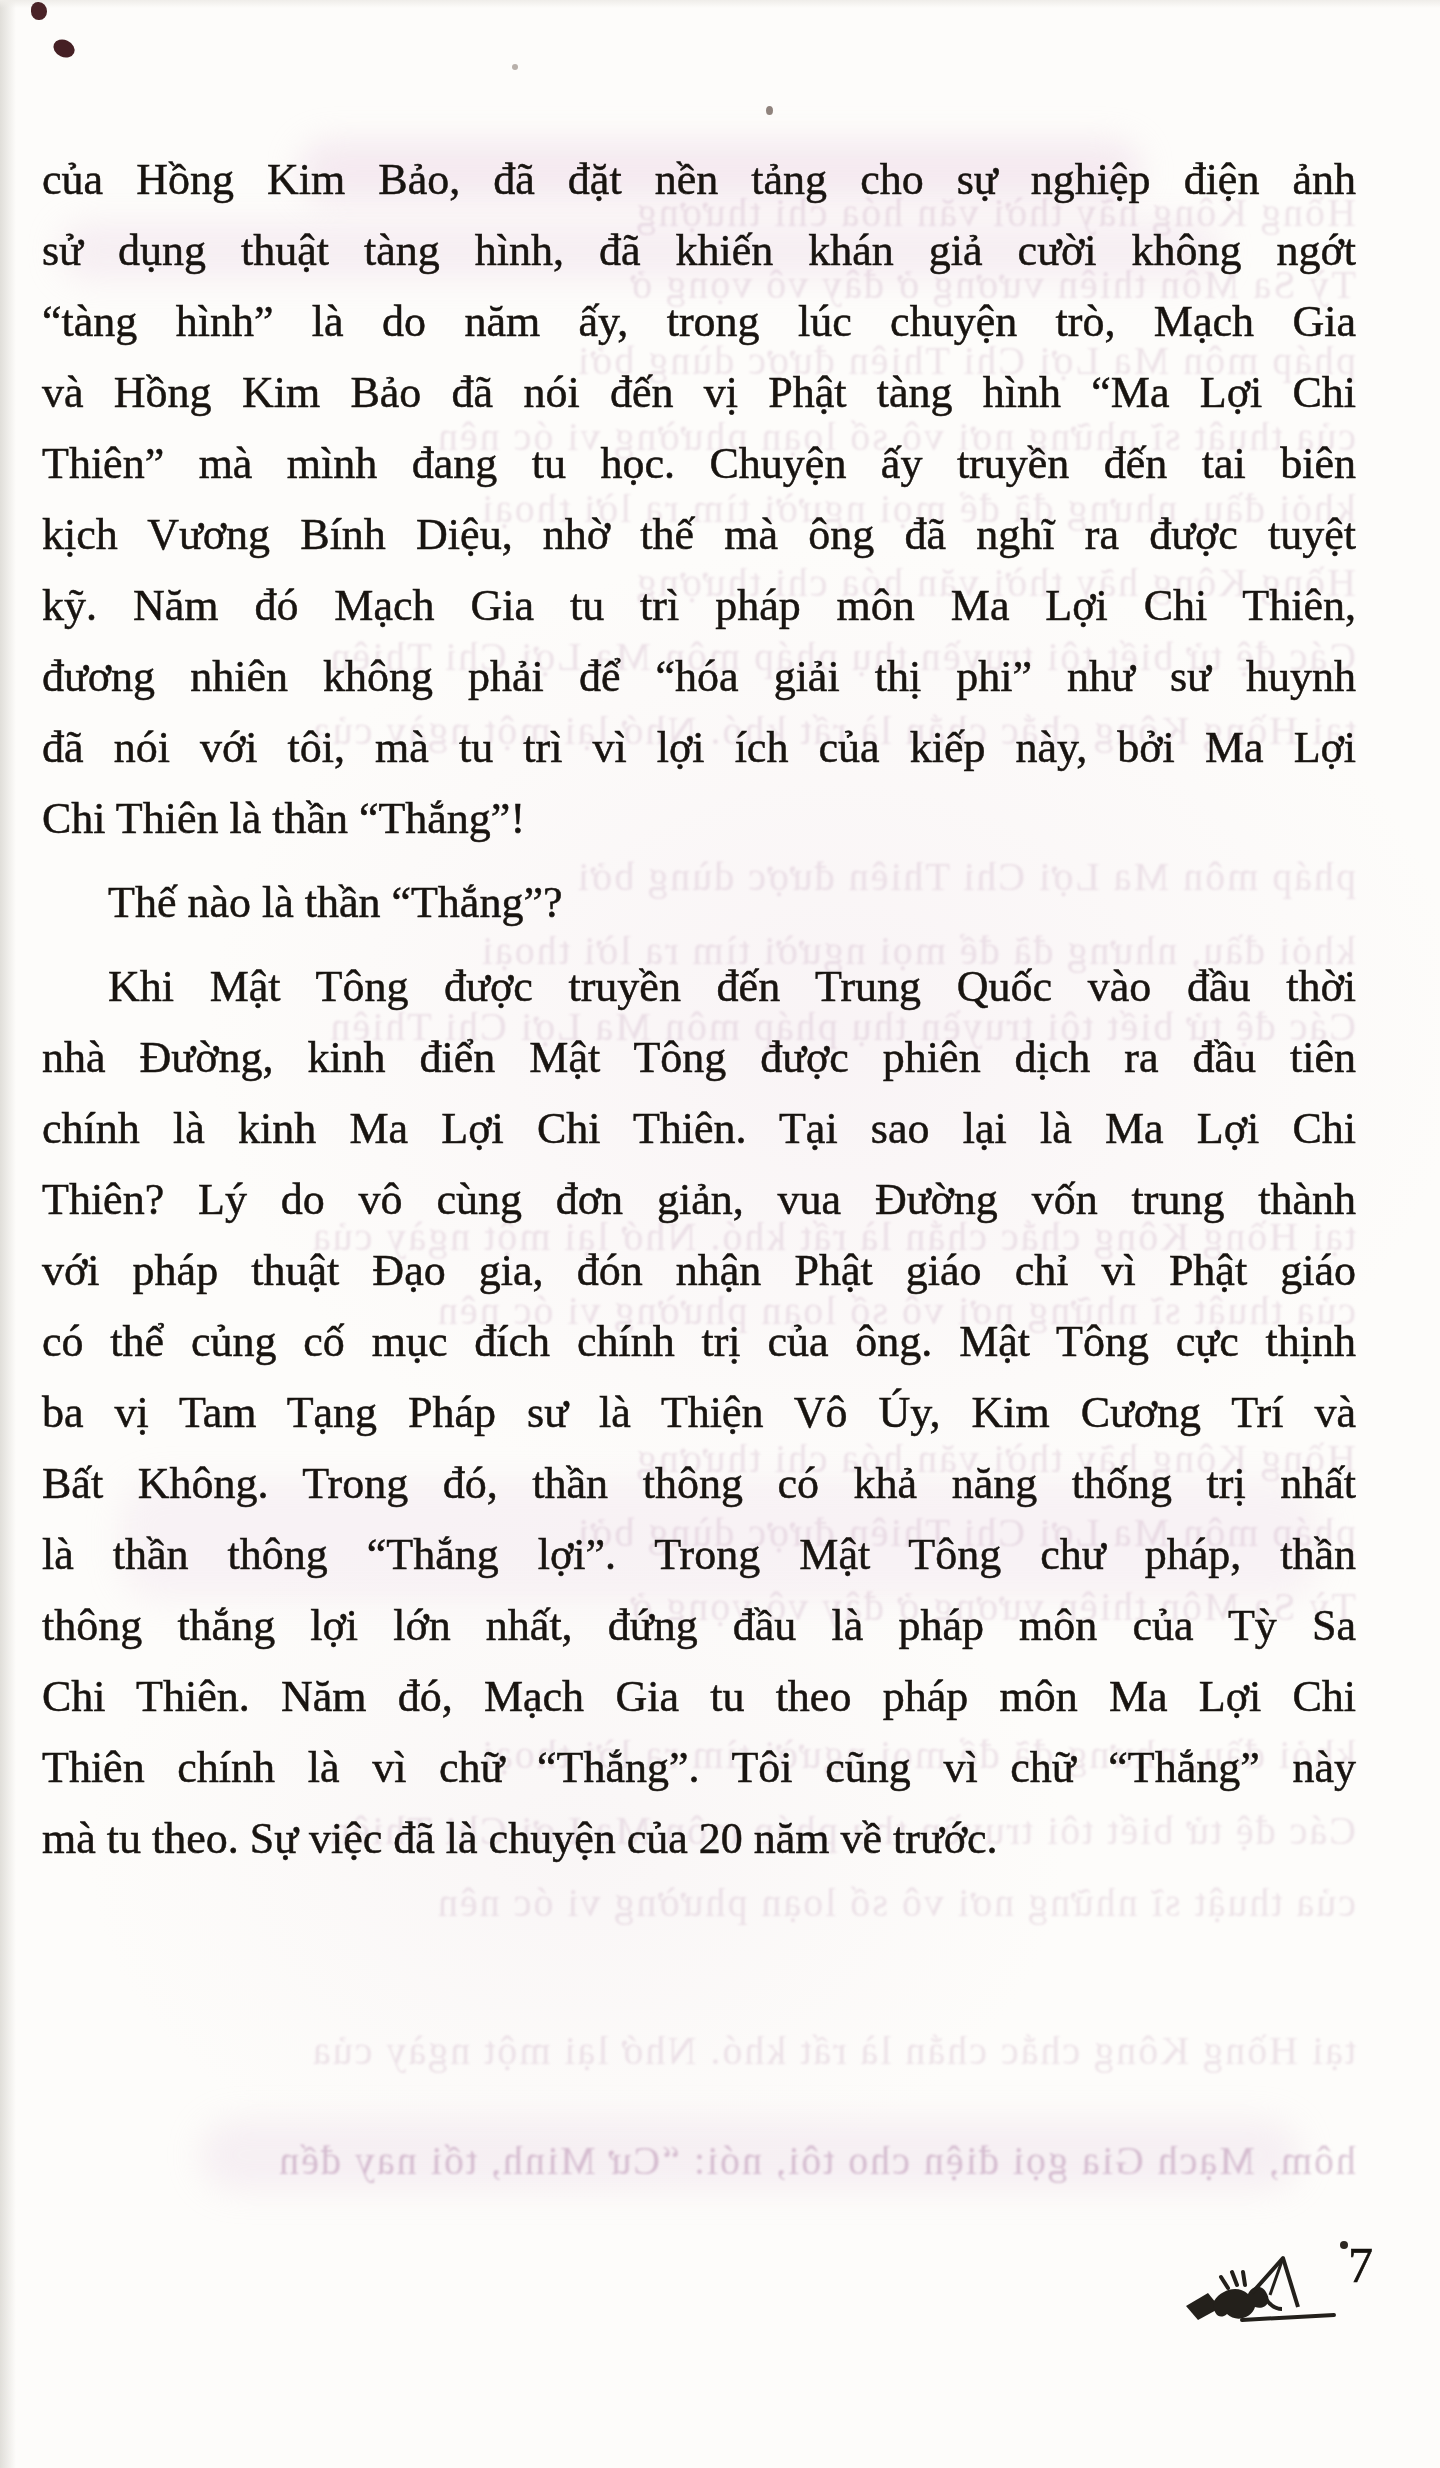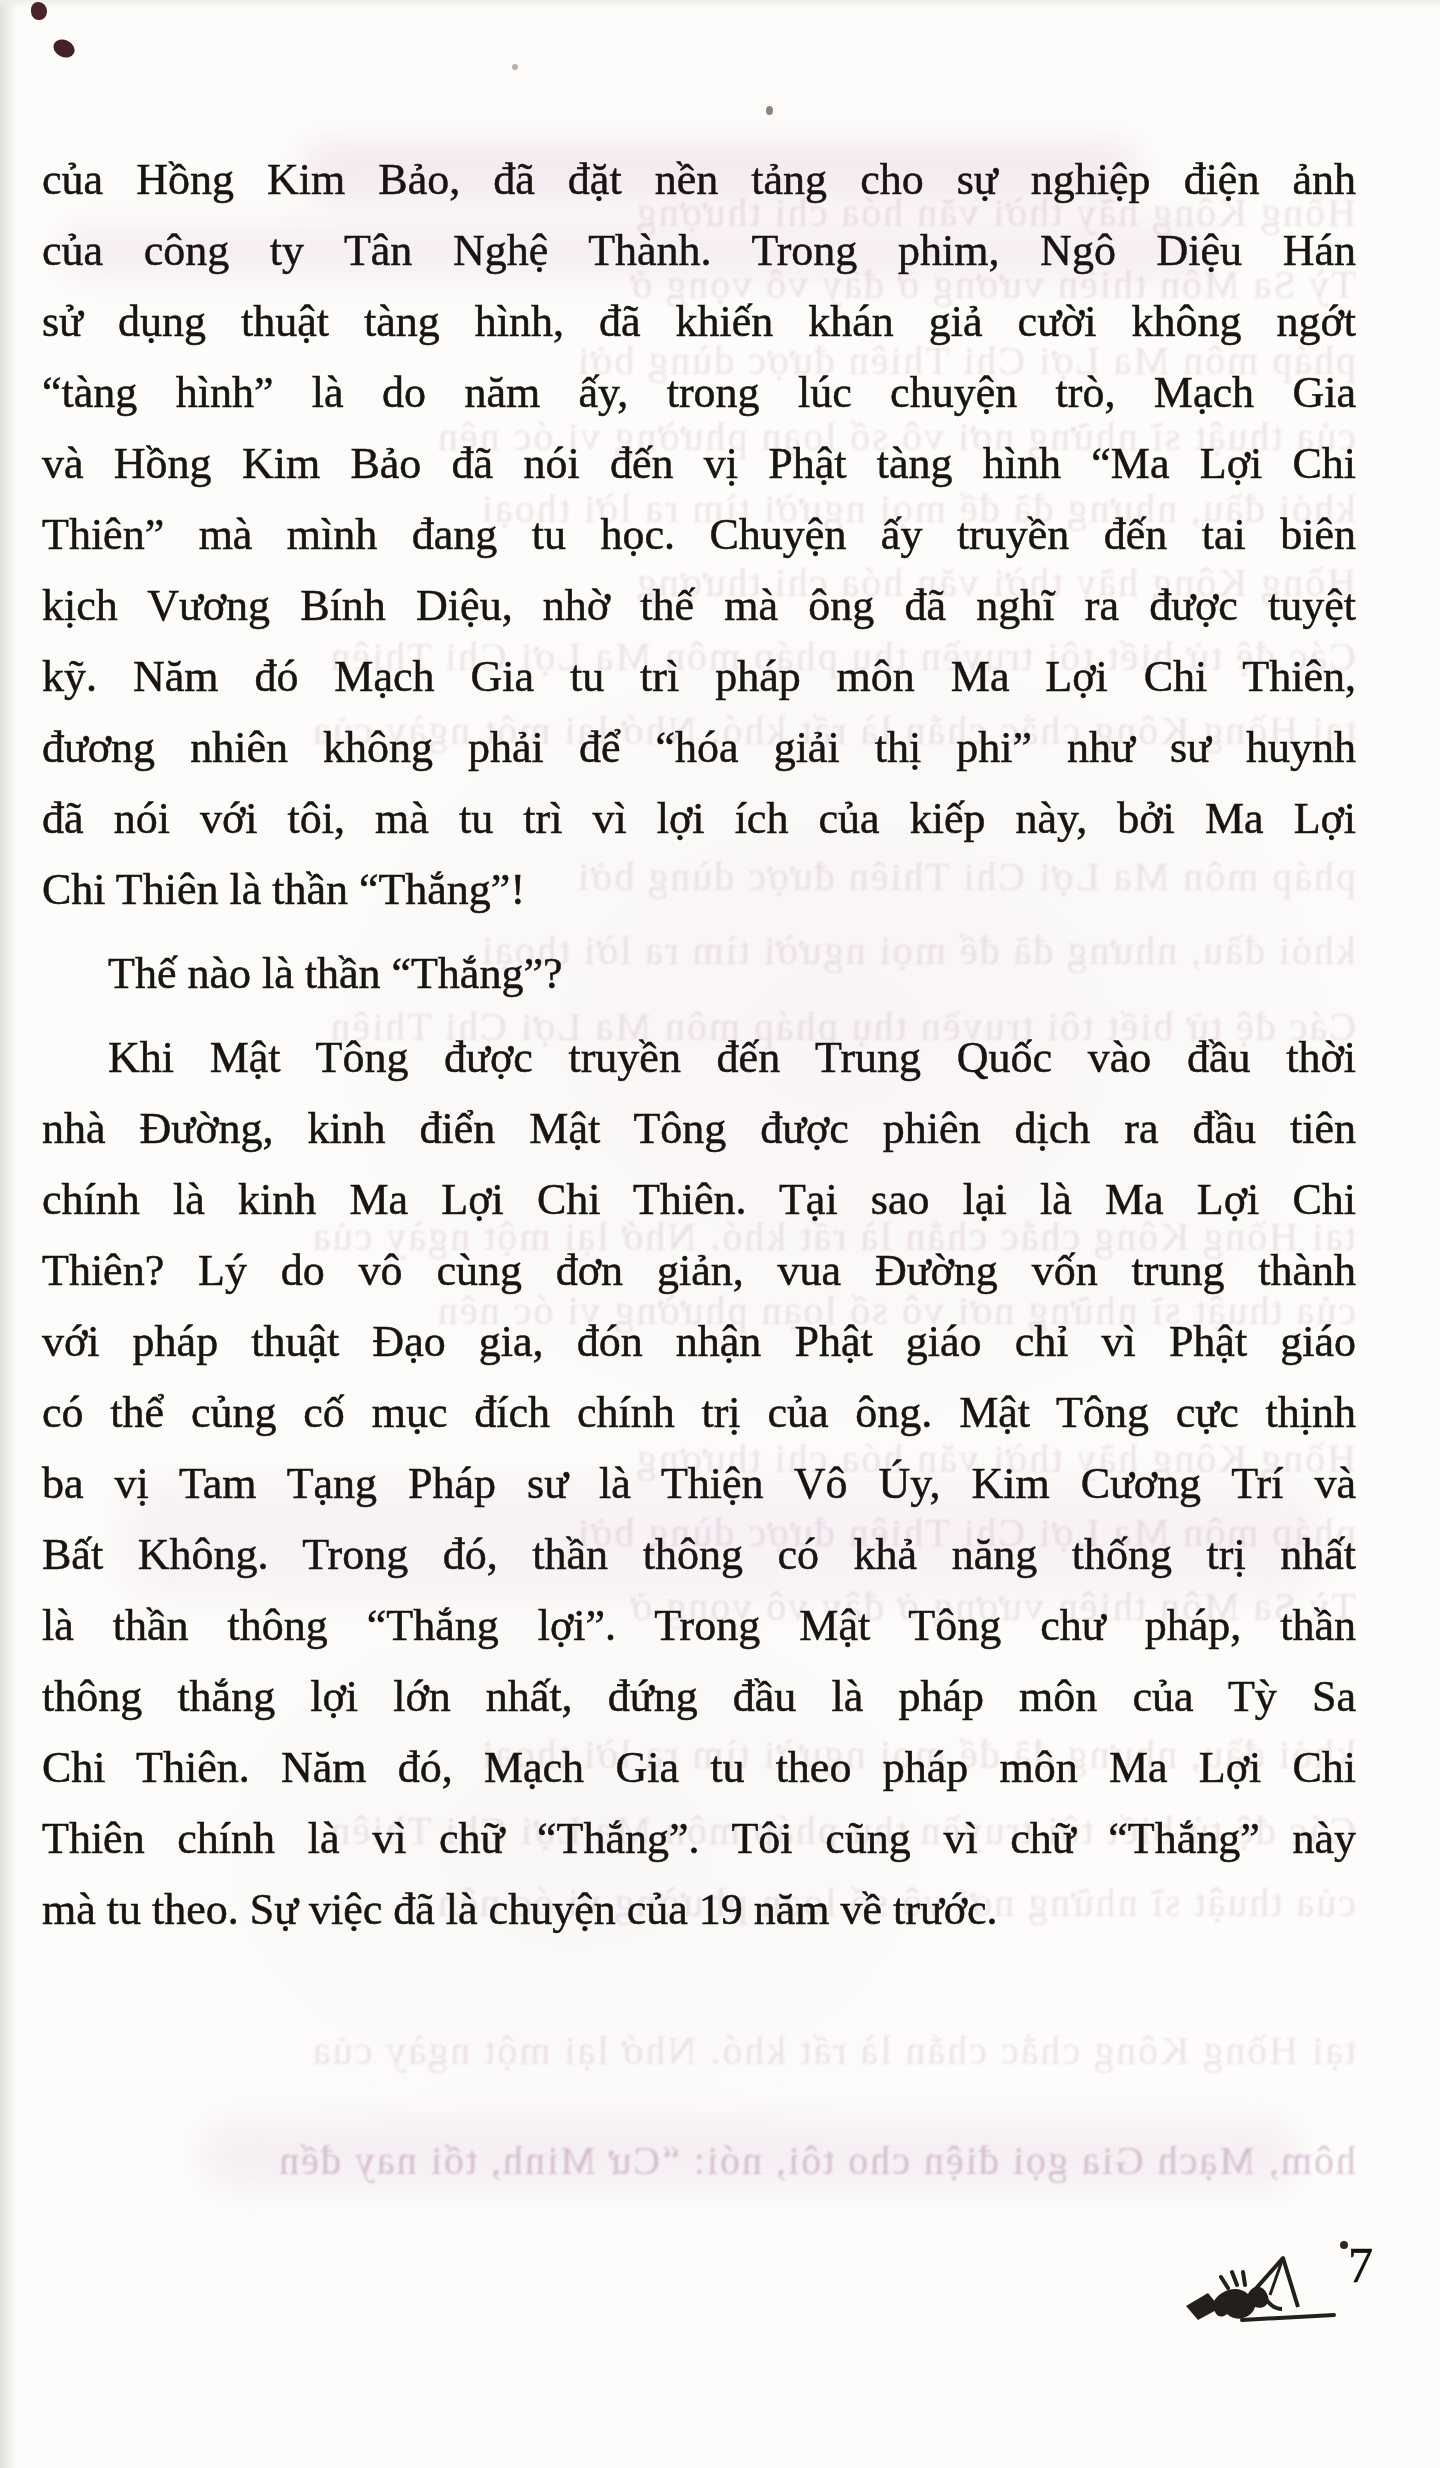--- a/index.html
+++ b/index.html
@@ -98,21 +98,20 @@
     <div class="ghost" style="top:1582px">Tỳ Sa Môn thiên vương ở đây vô vọng ở</div>
     <div class="ghost" style="top:1730px">khỏi đầu, nhưng đã để mọi người tìm ra lời thoại</div>
     <div class="ghost" style="top:1806px">Các đệ tử biết tôi truyền thụ pháp môn Ma Lợi Chi Thiên</div>
     <div class="ghost" style="top:1878px">của thuật sĩ những nơi vô số loạn phường vi óc nên</div>
     <div class="ghost" style="top:2026px">tại Hồng Kông chắc chắn là rất khó. Nhớ lại một ngày của</div>
     <div class="ghost strong" style="top:2136px">hôm, Mạch Gia gọi điện cho tôi, nói: “Cư Minh, tối nay đến</div>
   </div>
 
   <div class="text">
     <div class="ln">của Hồng Kim Bảo, đã đặt nền tảng cho sự nghiệp điện ảnh</div>
-    <div class="ln">của công ty Tân Nghệ Thành. Trong phim, Ngô Diệu Hán</div>
     <div class="ln">sử dụng thuật tàng hình, đã khiến khán giả cười không ngớt</div>
     <div class="ln">“tàng hình” là do năm ấy, trong lúc chuyện trò, Mạch Gia</div>
     <div class="ln">và Hồng Kim Bảo đã nói đến vị Phật tàng hình “Ma Lợi Chi</div>
     <div class="ln">Thiên” mà mình đang tu học. Chuyện ấy truyền đến tai biên</div>
     <div class="ln">kịch Vương Bính Diệu, nhờ thế mà ông đã nghĩ ra được tuyệt</div>
     <div class="ln">kỹ. Năm đó Mạch Gia tu trì pháp môn Ma Lợi Chi Thiên,</div>
     <div class="ln">đương nhiên không phải để “hóa giải thị phi” như sư huynh</div>
     <div class="ln">đã nói với tôi, mà tu trì vì lợi ích của kiếp này, bởi Ma Lợi</div>
     <div class="ln end">Chi Thiên là thần “Thắng”!</div>
     <div class="ln end indent gap">Thế nào là thần “Thắng”?</div>
@@ -121,21 +120,21 @@
     <div class="ln">chính là kinh Ma Lợi Chi Thiên. Tại sao lại là Ma Lợi Chi</div>
     <div class="ln">Thiên? Lý do vô cùng đơn giản, vua Đường vốn trung thành</div>
     <div class="ln">với pháp thuật Đạo gia, đón nhận Phật giáo chỉ vì Phật giáo</div>
     <div class="ln">có thể củng cố mục đích chính trị của ông. Mật Tông cực thịnh</div>
     <div class="ln">ba vị Tam Tạng Pháp sư là Thiện Vô Úy, Kim Cương Trí và</div>
     <div class="ln">Bất Không. Trong đó, thần thông có khả năng thống trị nhất</div>
     <div class="ln">là thần thông “Thắng lợi”. Trong Mật Tông chư pháp, thần</div>
     <div class="ln">thông thắng lợi lớn nhất, đứng đầu là pháp môn của Tỳ Sa</div>
     <div class="ln">Chi Thiên. Năm đó, Mạch Gia tu theo pháp môn Ma Lợi Chi</div>
     <div class="ln">Thiên chính là vì chữ “Thắng”. Tôi cũng vì chữ “Thắng” này</div>
-    <div class="ln end">mà tu theo. Sự việc đã là chuyện của 19 năm về trước.</div>
+    <div class="ln end">mà tu theo. Sự việc đã là chuyện của 20 năm về trước.</div>
   </div>
 
   <div class="speck s1"></div>
   <div class="speck s2"></div>
   <div class="speck s3"></div>
   <div class="speck s4"></div>
   <div class="speck s5"></div>
 
   <svg class="ornament" viewBox="0 0 172 100">
     <path d="M16 63 L38 50 L50 65 L28 77 Z" fill="#23201b"></path>

